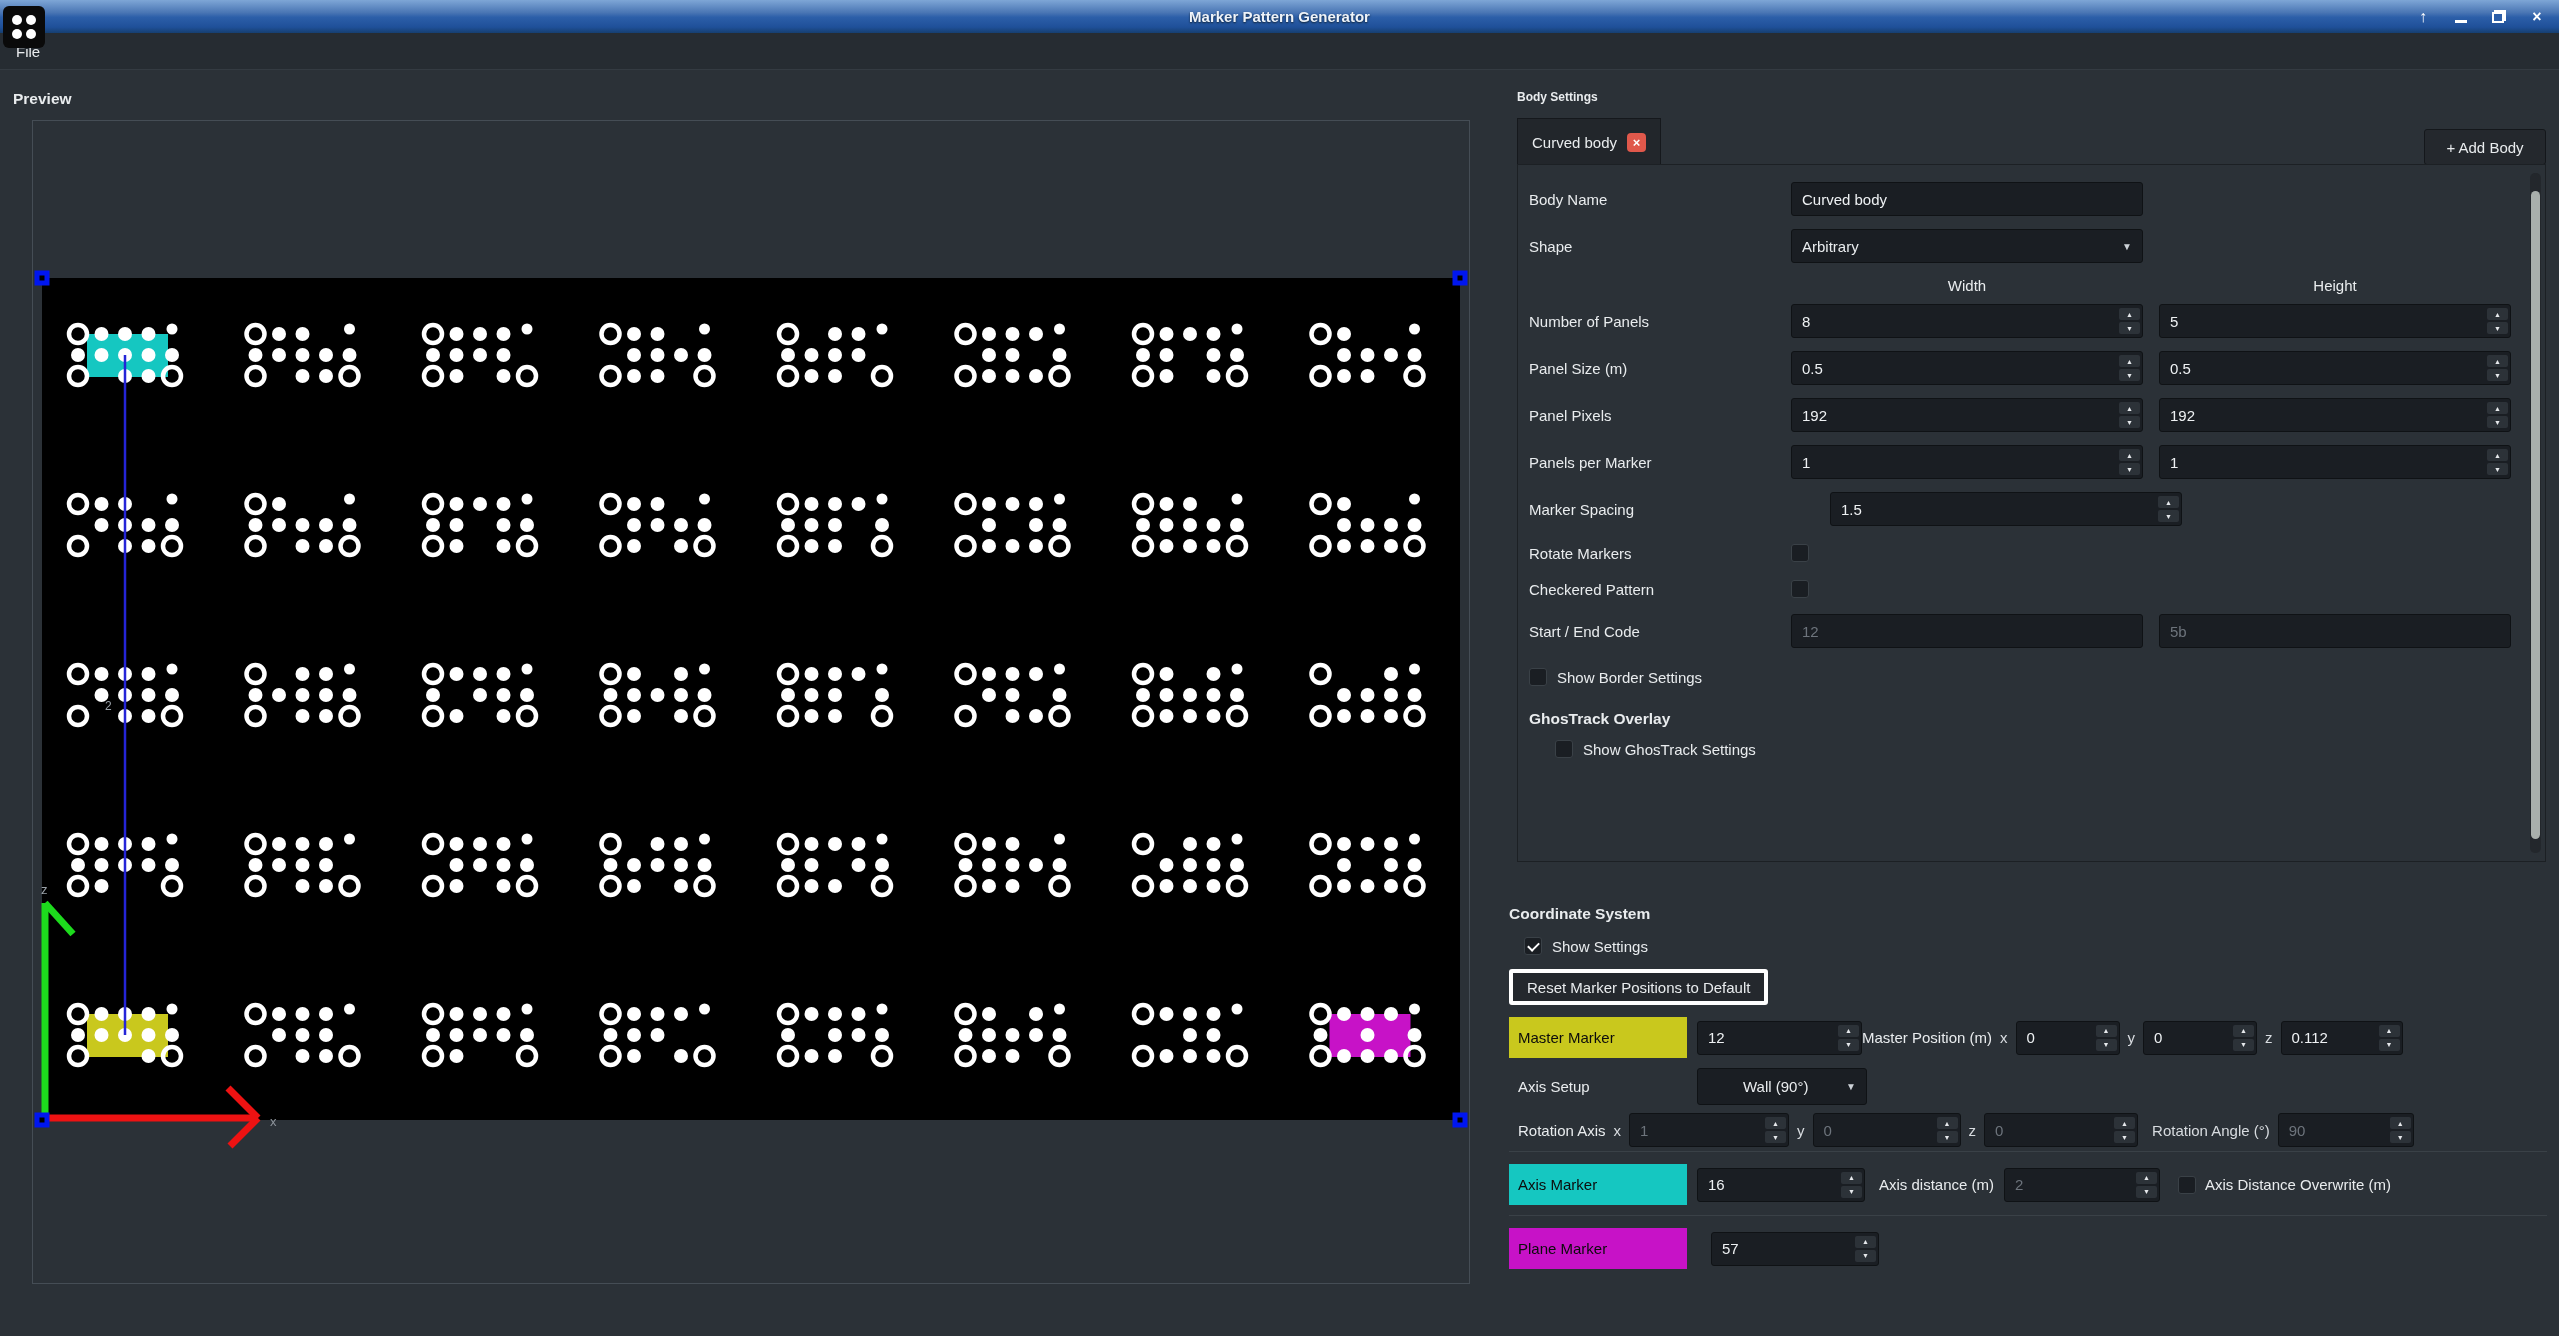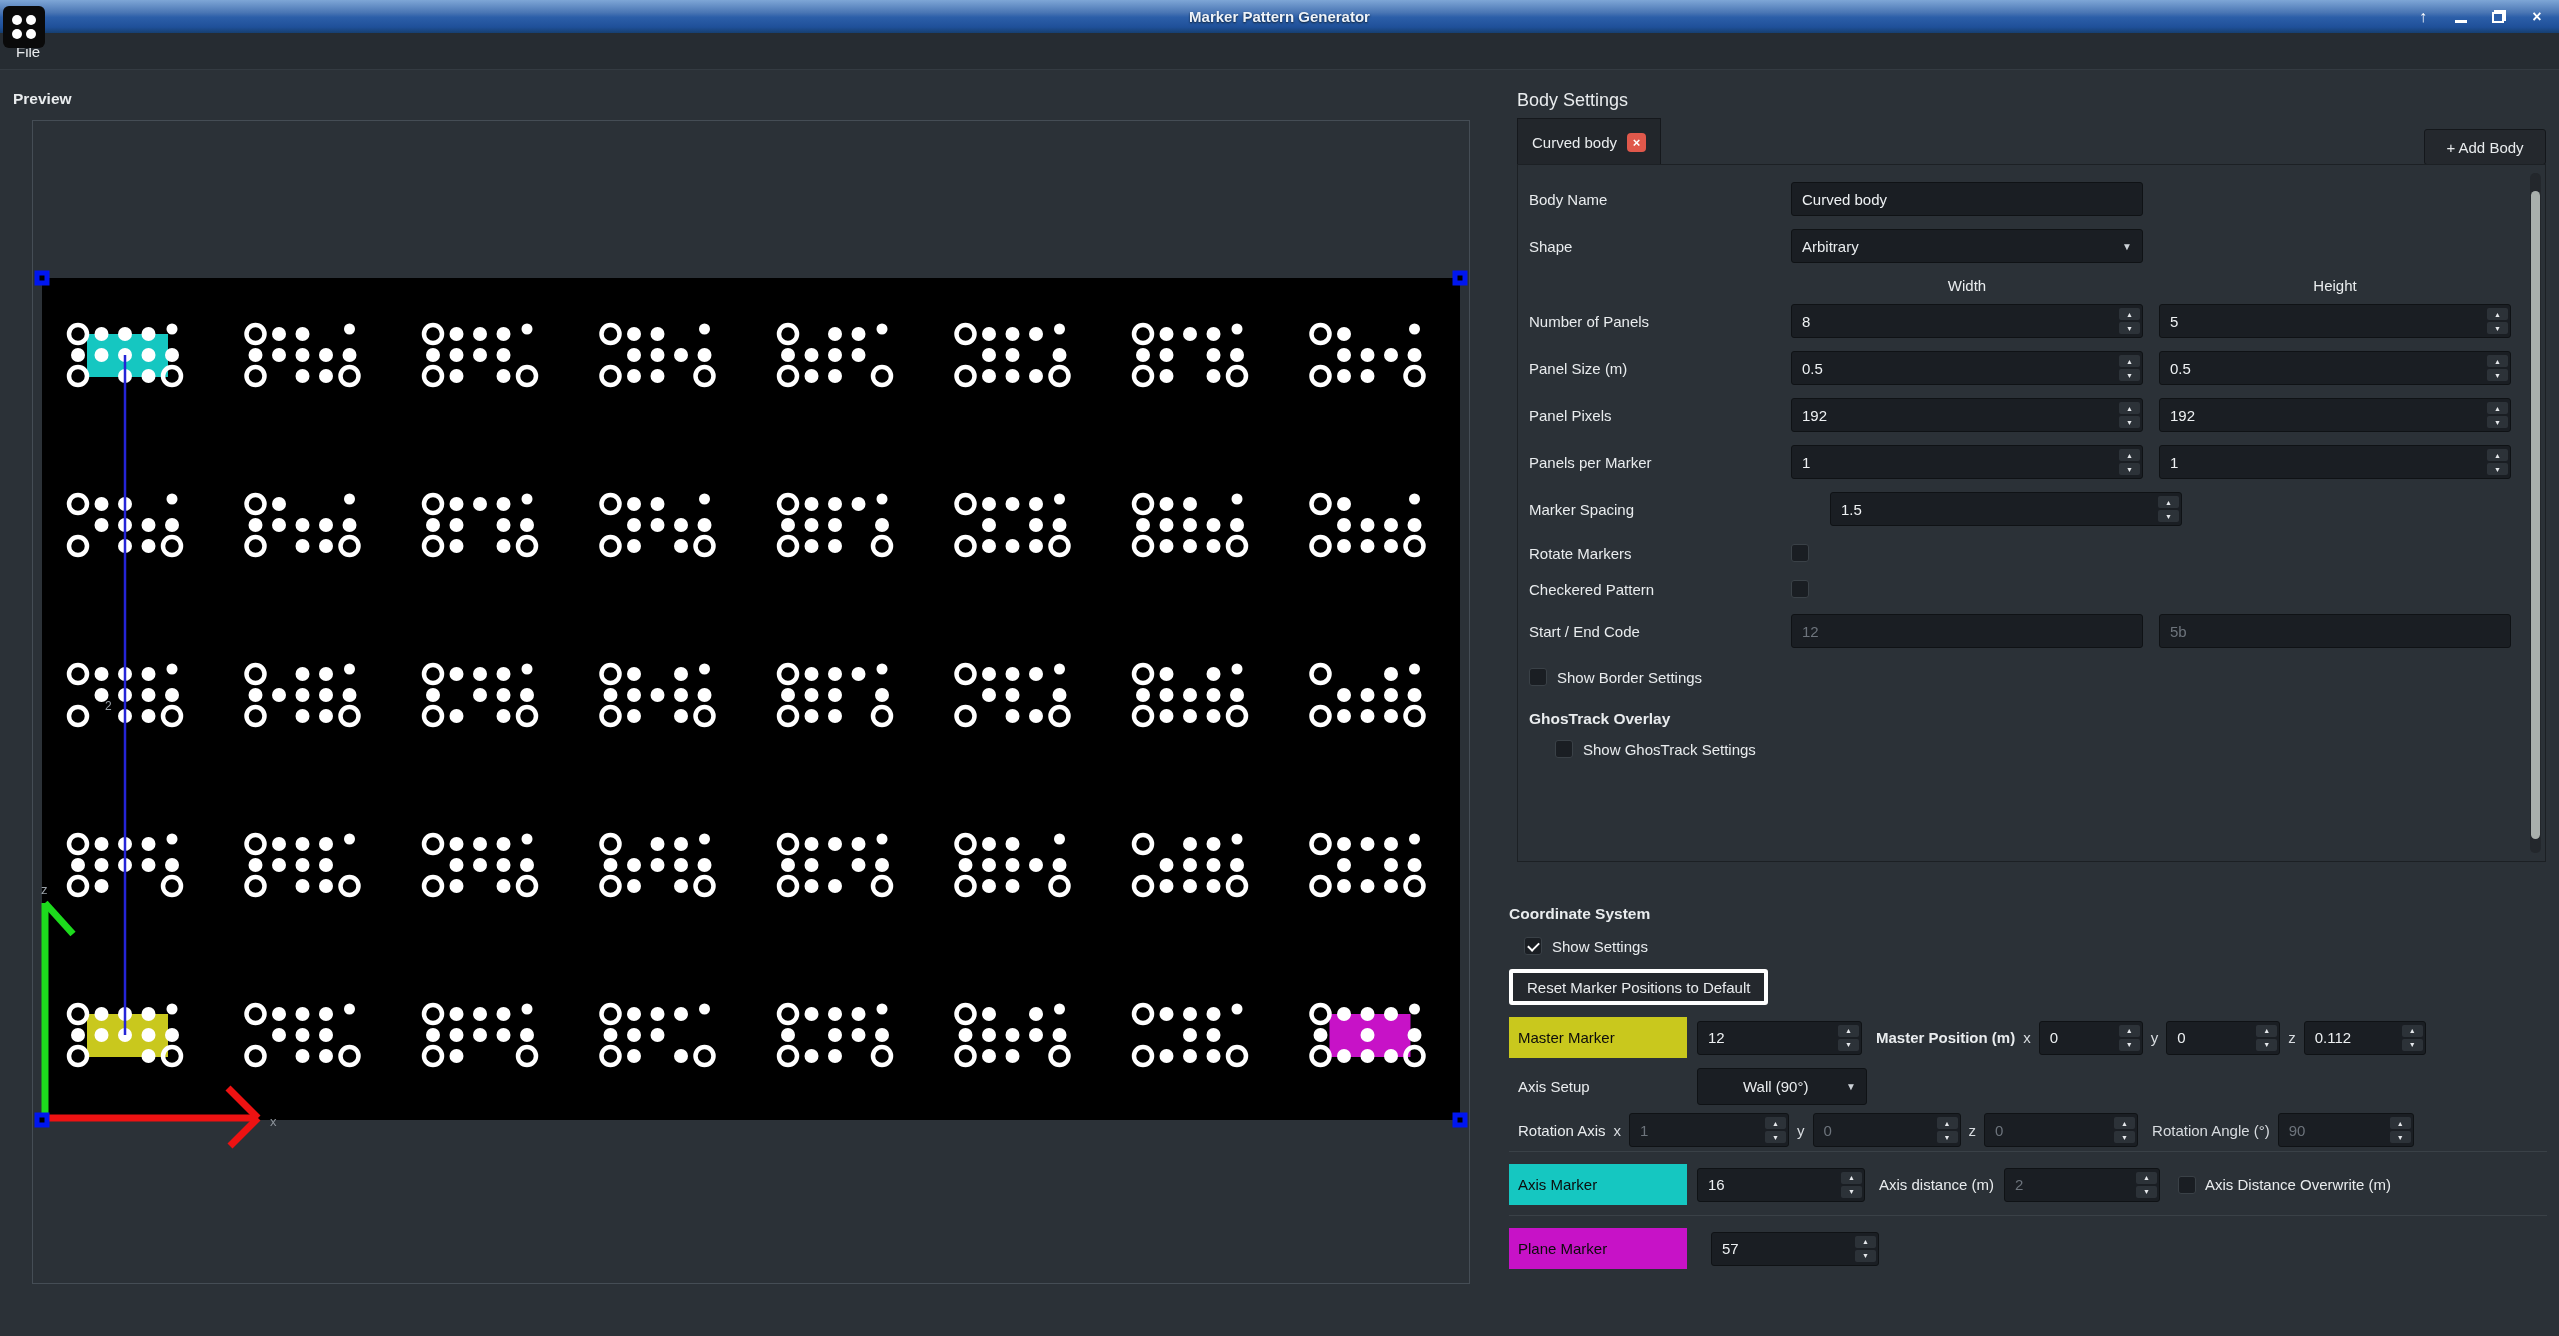--- a/index.html
+++ b/index.html
@@ -27,21 +27,21 @@
   .menubar{position:absolute;left:0;top:33px;width:2559px;height:37px;background:#262c32;
     border-bottom:1px solid #343b42;display:flex;align-items:center;}
   .menu-item{padding:0 16px;font-size:15px;color:#e9ecee;height:100%;display:flex;align-items:center;}
 
   
   .preview-label{position:absolute;left:13px;top:90px;font-size:15.5px;font-weight:bold;}
   .preview-frame{position:absolute;left:32px;top:120px;width:1438px;height:1164px;border:1px solid #454d55;}
   #canvas-svg{position:absolute;left:42px;top:278px;overflow:visible;}
 
   
-  .bs-head{position:absolute;left:1517px;top:90px;font-size:18px;font-weight:normal;}
+  .bs-head{position:absolute;left:1517px;top:90px;font-size:12px;font-weight:bold;}
   .tabbar{position:absolute;left:1517px;top:118px;height:47px;display:flex;}
   .tab{background:#22262b;border:1px solid #15181c;border-bottom:none;height:47px;
     display:flex;align-items:center;gap:10px;padding:0 14px;font-size:15px;}
   .tab-close{width:19px;height:19px;background:#e0584b;border-radius:4px;color:#fff;font-weight:bold;
     font-size:13px;display:flex;align-items:center;justify-content:center;line-height:1;}
   .add-body{position:absolute;left:2424px;top:129px;width:122px;height:36px;background:#24282d;
     border:1px solid #14171b;border-radius:3px;color:#e9ecee;font-size:15px;
     display:flex;align-items:center;justify-content:center;}
   .pane{position:absolute;left:1517px;top:164px;width:1029px;height:698px;border:1px solid #1c2024;
     padding:17px 0 0 11px;}
@@ -877,21 +877,21 @@
     </div>
     <div class="crow">
       <span class="mk-label lbl-master">Master Marker</span>
       <div class="spin" style="width:165px;margin-left:10px;">
           <span class="spin-val">12</span>
           <span class="spin-btns">
             <span class="sb">▲</span>
             <span class="sb">▼</span>
           </span>
         </div>
-      <span style="margin-left:14px;font-weight:bold;">Master Position (m)</span>
+      <span style="">Master Position (m)</span>
       <span class="axlbl">x</span>
       <div class="spin" style="width:104px;">
           <span class="spin-val">0</span>
           <span class="spin-btns">
             <span class="sb">▲</span>
             <span class="sb">▼</span>
           </span>
         </div>
       <span class="axlbl">y</span>
       <div class="spin" style="width:114px;">

